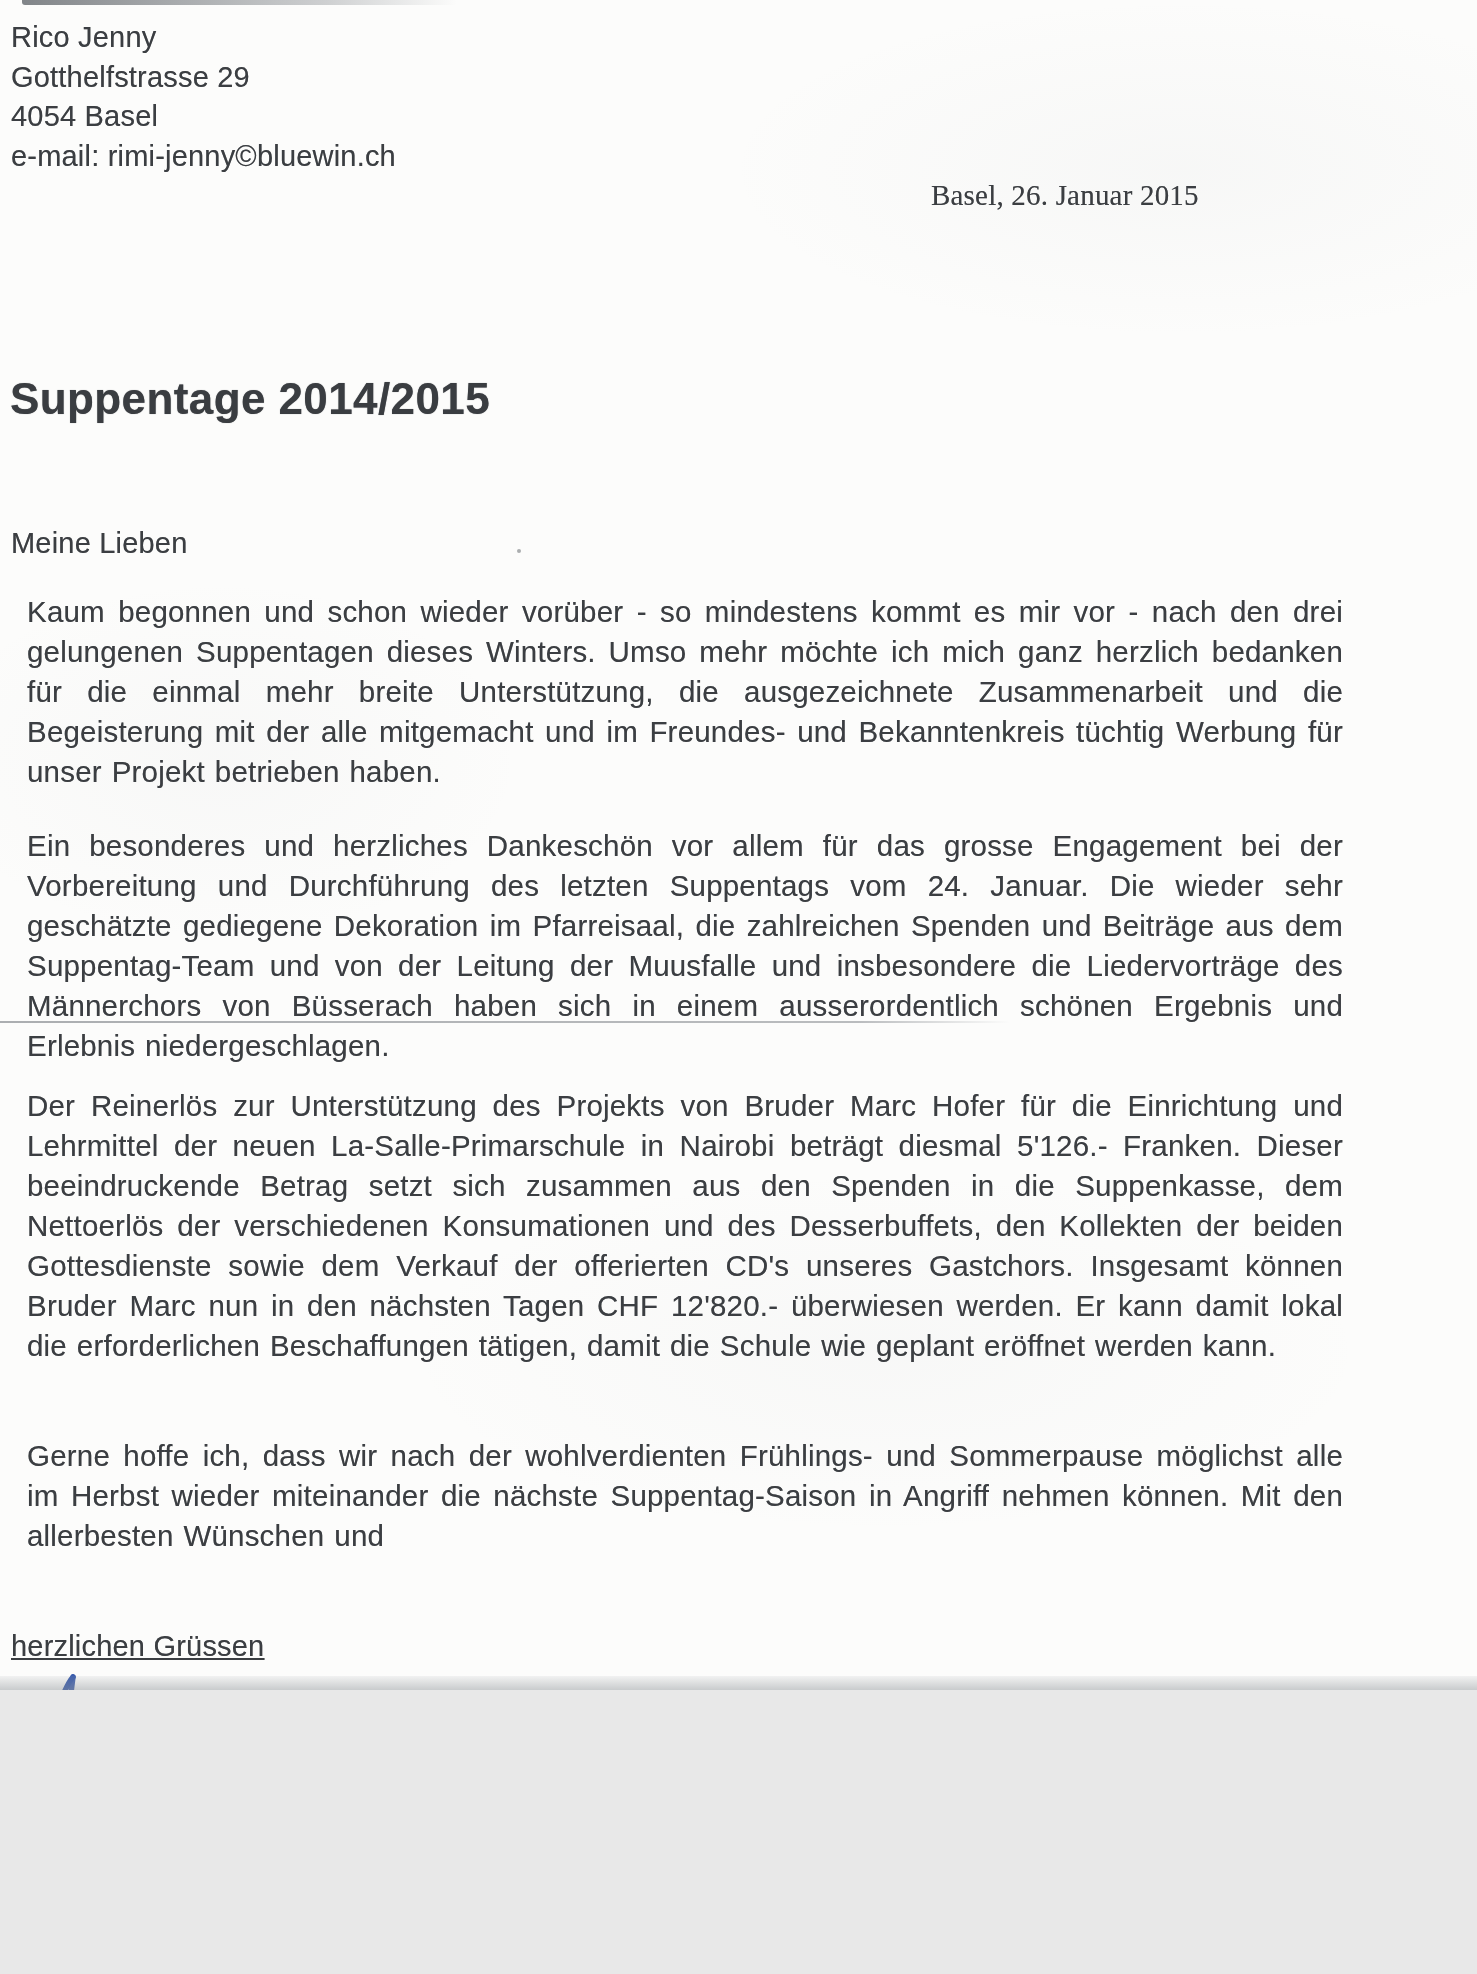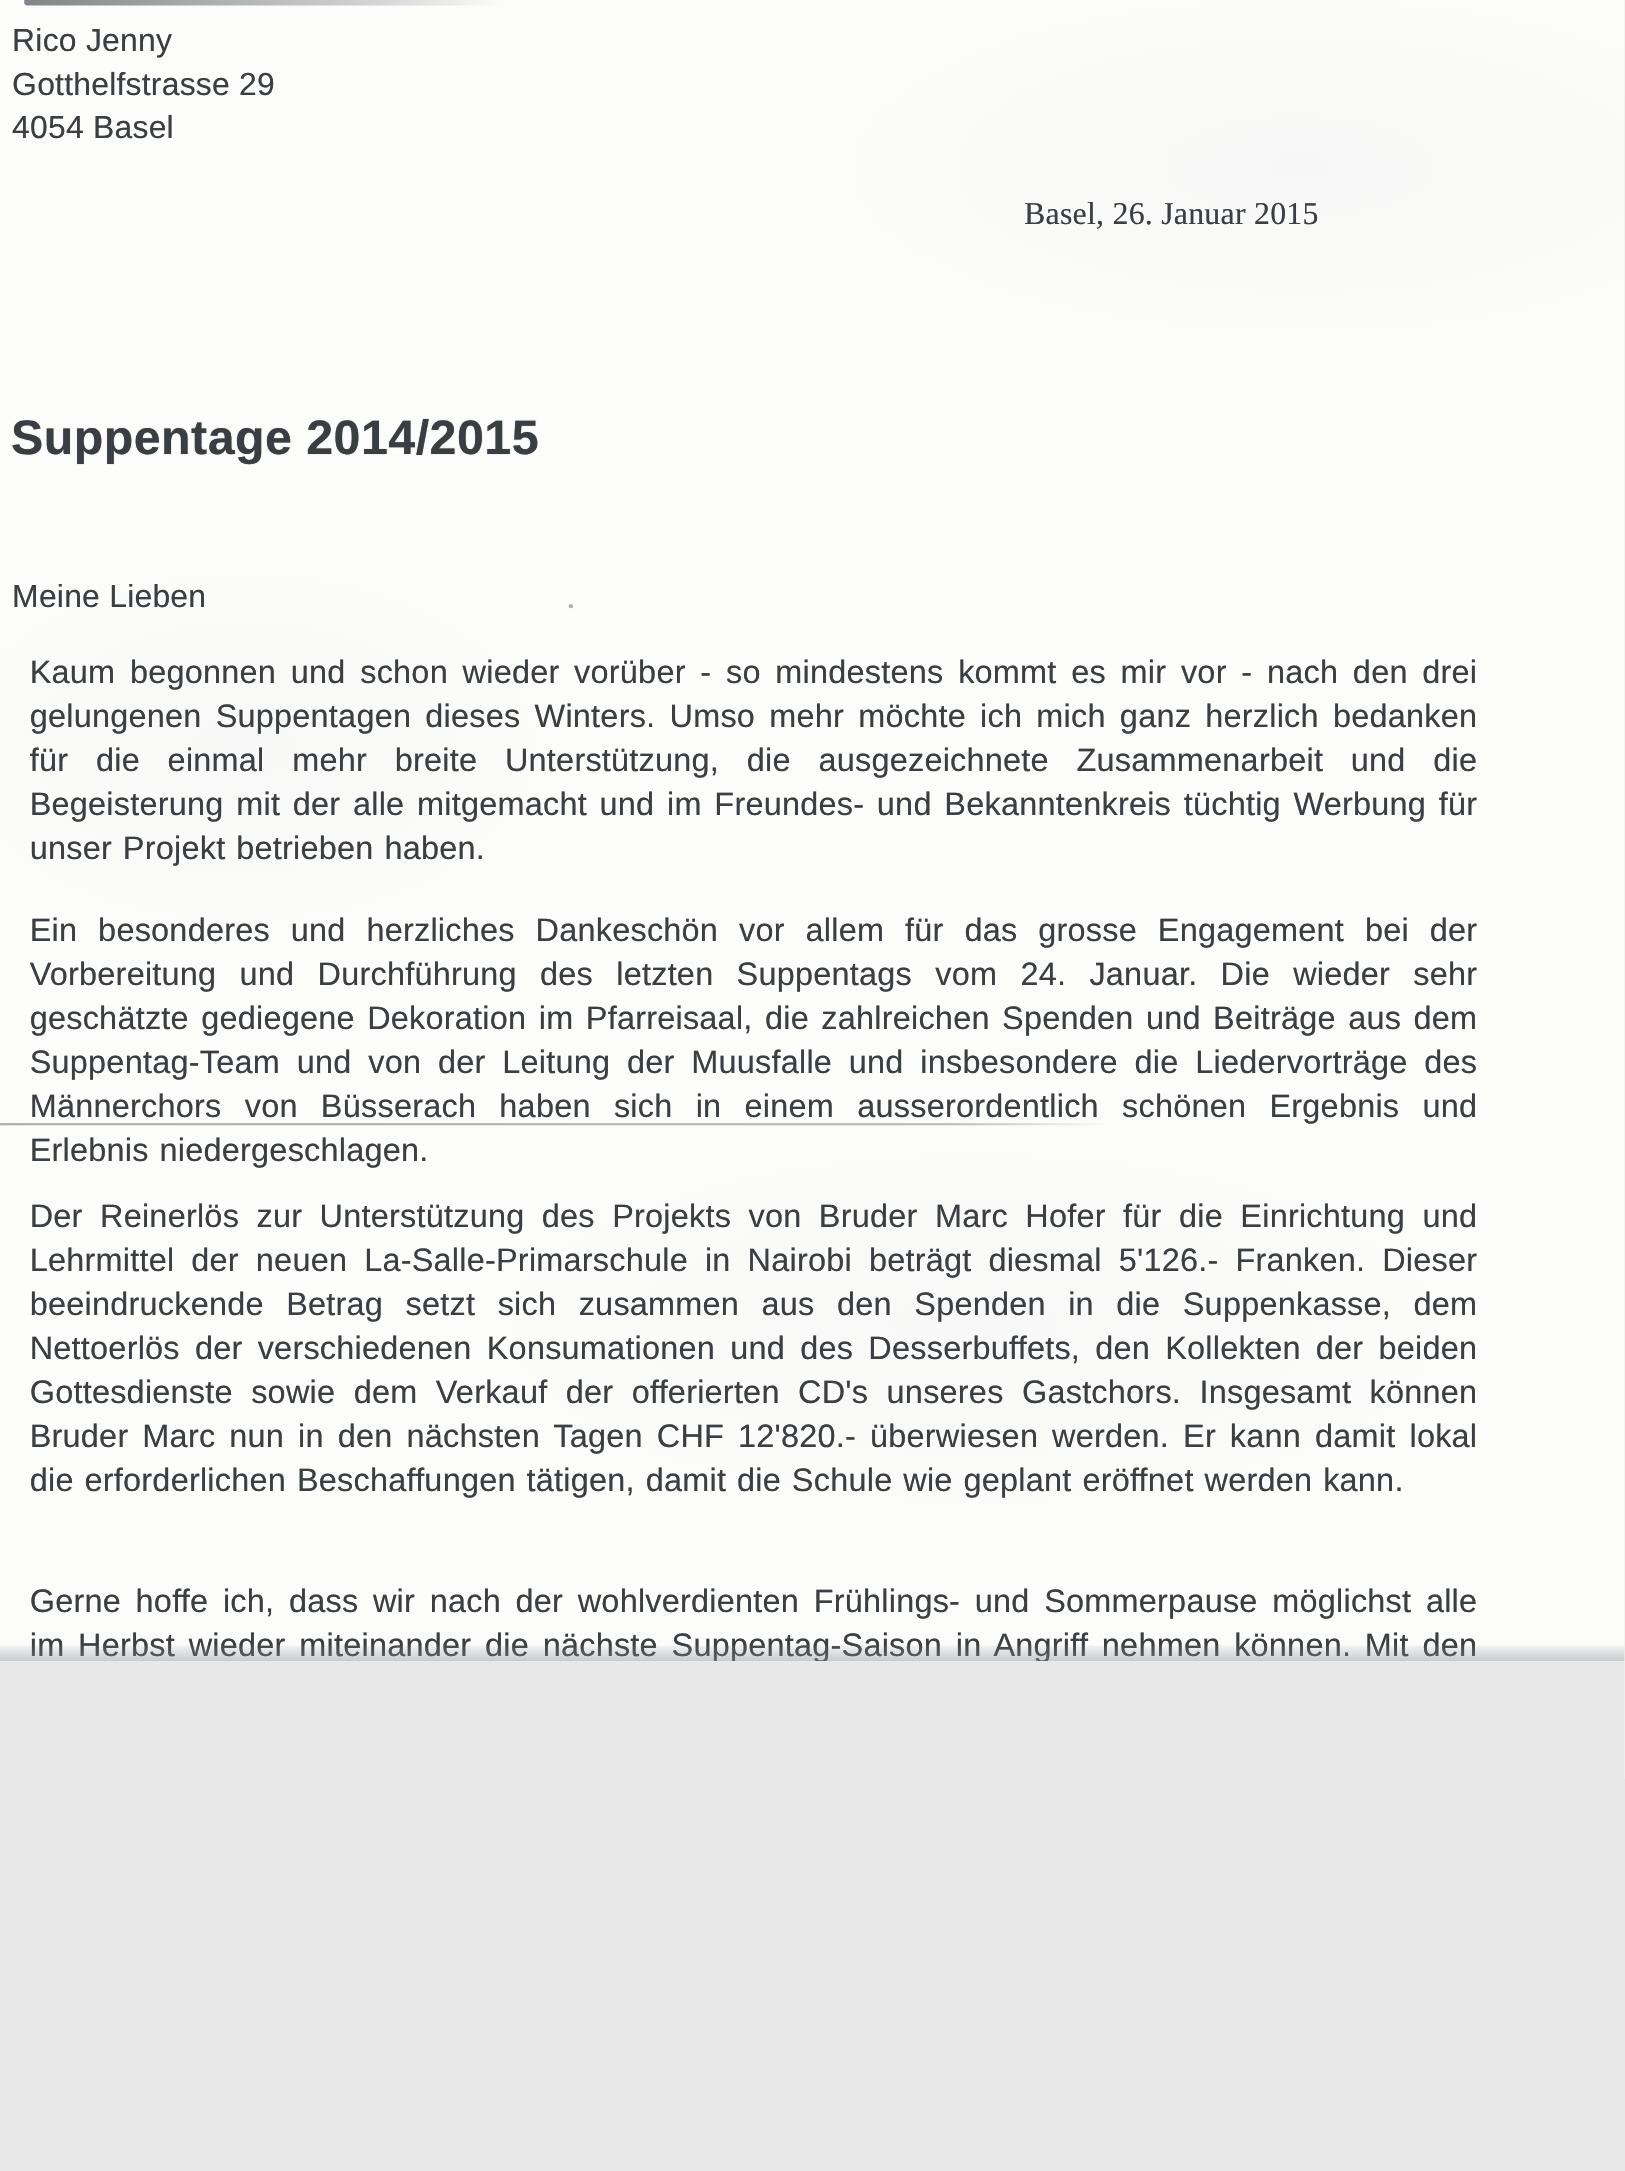--- a/index.html
+++ b/index.html
@@ -1,18 +1,18 @@
 <!DOCTYPE html>
 <html><head>
 <meta charset="utf-8">
 <style>
   html,body { margin:0; padding:0; background:#e8e8e8; }
   .page {
     position:relative;
-    width:1477px; height:1510px;
+    width:1477px; height:1690px;
     margin:0 auto;
     background:#fcfcfb;
     background-image:
       radial-gradient(ellipse 700px 260px at 80% 10%, rgba(165,170,175,0.06), transparent 65%),
       radial-gradient(ellipse 500px 300px at 15% 45%, rgba(165,170,175,0.05), transparent 60%),
       radial-gradient(ellipse 800px 300px at 60% 80%, rgba(165,170,175,0.05), transparent 60%);
     font-family:"Liberation Sans","DejaVu Sans",sans-serif;
     color:#3b3e42;
     overflow:hidden;
   }
@@ -59,20 +59,21 @@
 <body>
 
 <div class="page">
 
   <div class="top-smudge"></div>
 
   <div class="letterhead txt">
     <div class="line">Rico Jenny</div>
     <div class="line">Gotthelfstrasse 29</div>
     <div class="line">4054 Basel</div>
+    <div class="line">e-mail: rimi-jenny©bluewin.ch</div>
   </div>
 
   <div class="dateline txt">Basel, 26. Januar 2015</div>
 
   <div class="subject">Suppentage 2014/2015</div>
 
   <div class="salutation txt">Meine Lieben</div>
   <div class="speck"></div>
 
   <div class="para para-1 txt">Kaum begonnen und schon wieder vorüber - so mindestens kommt es mir vor - nach den drei gelungenen Suppentagen dieses Winters. Umso mehr möchte ich mich ganz herzlich bedanken für die einmal mehr breite Unterstützung, die ausgezeichnete Zusammenarbeit und die Begeisterung mit der alle mitgemacht und im Freundes- und Bekanntenkreis tüchtig Werbung für unser Projekt betrieben haben.</div>

